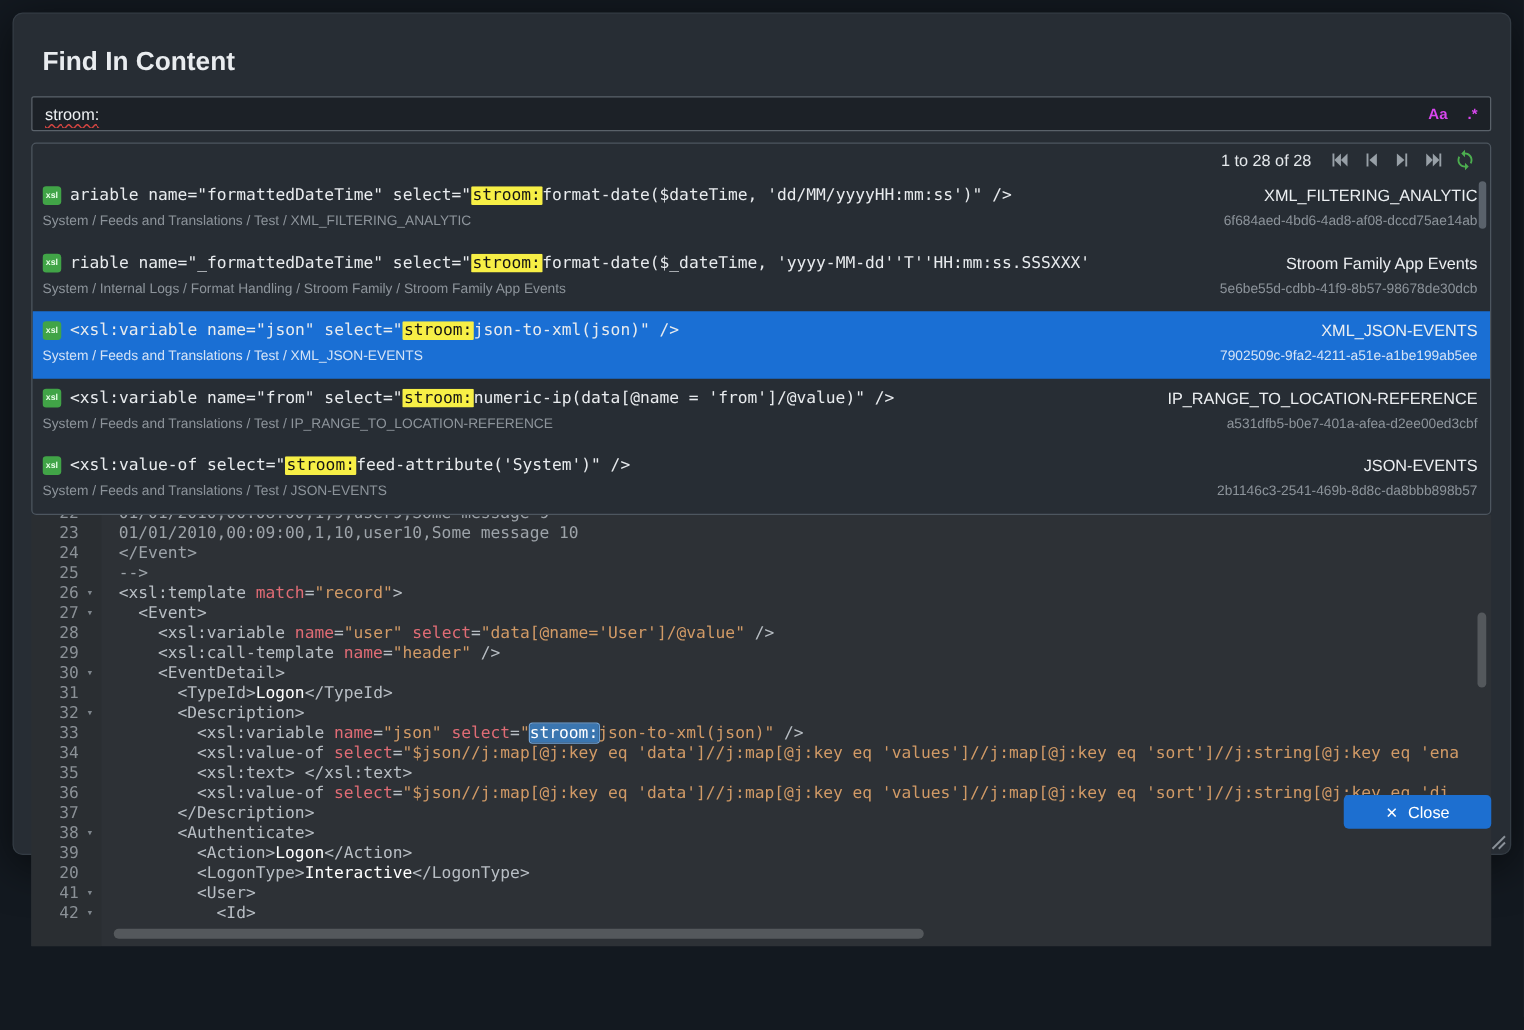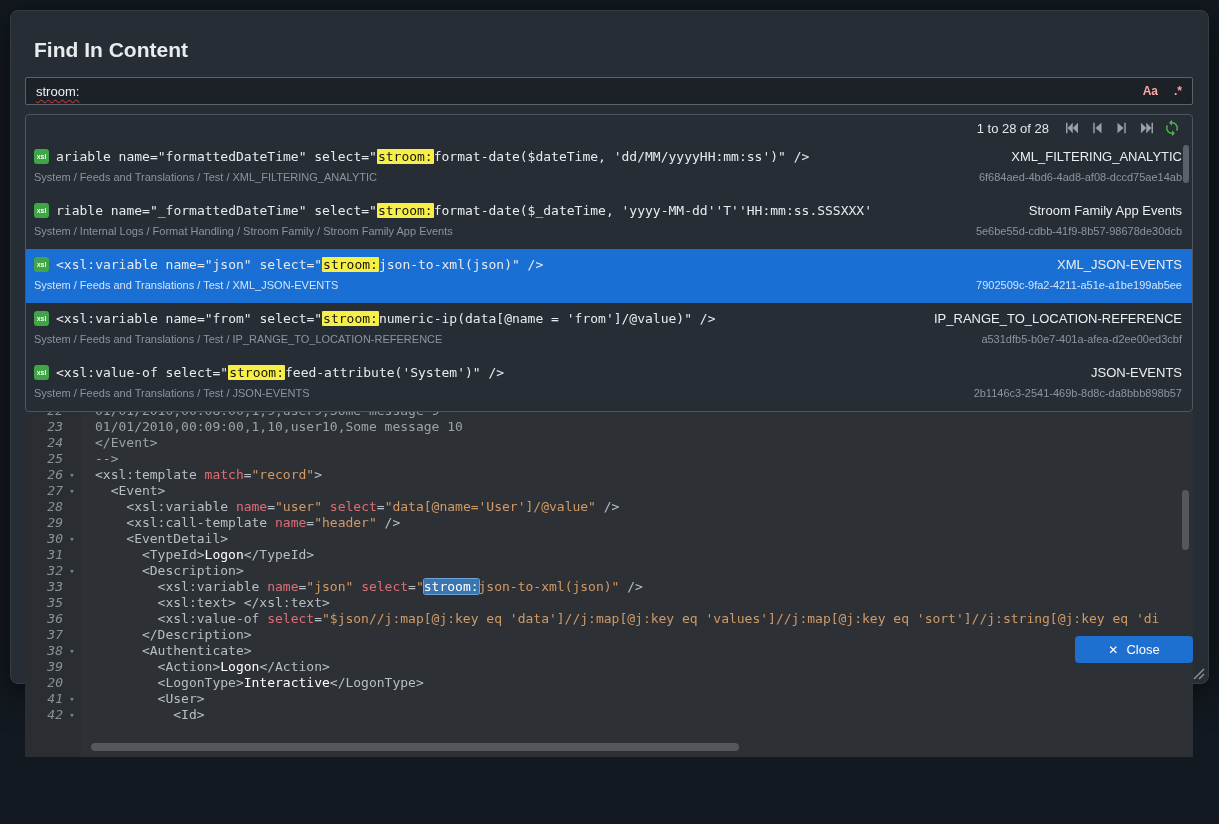--- a/index.html
+++ b/index.html
@@ -24,21 +24,21 @@
     position:absolute; left:14px; right:15px; top:66px; height:28px;
     background:#1c2127; border:1px solid #5a626a; border-radius:2px;
     display:flex; align-items:center; padding:0 10px; cursor:text;
   }
   .search-text {
     font-size:13px; color:#eef1f3;
     text-decoration:underline wavy #d64541;
     text-decoration-thickness:1px; text-underline-offset:3px;
   }
   .search-spacer { flex:1; }
-  .opt { color:#fca5a5; font-size:12px; margin-left:16px; cursor:pointer; font-weight:bold; }
+  .opt { color:#d946ef; font-size:12px; margin-left:16px; cursor:pointer; font-weight:bold; }
   
   .results {
     position:absolute; left:14px; right:15px; top:103px; height:298px;
     border:1px solid #4d565f; border-radius:4px; background:#272d34; overflow:hidden;
   }
   .pg-row { display:flex; align-items:center; justify-content:flex-end; height:26px; padding:0 10px; gap:5px; }
   .pg-label { color:#e3e7ea; font-size:13px; margin-right:8px; }
   .pg-btn { width:20px; height:20px; display:flex; align-items:center; justify-content:center; cursor:pointer; }
   .pg-btn svg { fill:#98a0a7; }
   .pg-btn.refresh svg { fill:#4cae4f; }
@@ -65,21 +65,21 @@
   .editor {
     position:absolute; left:14px; right:15px; top:401px; height:345px;
     background:#2d3136; overflow:hidden;
   }
   .ed-gutter-bg { position:absolute; left:0; top:0; bottom:0; width:56px; background:#2a2e32; }
   .ed-lines { position:relative; margin-top:-9px; }
   .ed-line {
     display:flex; height:16px; line-height:16px; white-space:pre;
     font-family:"DejaVu Sans Mono", monospace; font-size:13px;
   }
-  .ed-ln { flex:none; width:38px; text-align:right; color:#8b9197;font-style:italic; }
+  .ed-ln { flex:none; width:38px; text-align:right; color:#8b9197; }
   .ed-fold { flex:none; width:18px; text-align:center; color:#7d848b; font-size:9px; }
   .ed-code { flex:none; padding-left:14px; }
   .sg-c { color:#9da3a9; }
   .sg-t { color:#b8bec4; }
   .sg-a { color:#e06c75; }
   .sg-v { color:#d19a66; }
   .sg-x { color:#ffffff; }
   .sg-hl { background:#3b76b0; color:#fff; border-radius:2px; box-shadow:0 0 0 1px #6fa3d8; }
   .ed-hscroll { position:absolute; left:66px; bottom:6px; width:648px; height:8px; background:#54585c; border-radius:4px; cursor:pointer; }
   .ed-vscroll { position:absolute; right:4px; top:78px; width:7px; height:60px; background:#54585c; border-radius:4px; cursor:pointer; }
@@ -210,20 +210,21 @@
         <div class="ed-line"><span class="ed-ln">24</span><span class="ed-fold"></span><span class="ed-code"><span class="sg-c">&lt;/Event&gt;</span></span></div>
         <div class="ed-line"><span class="ed-ln">25</span><span class="ed-fold"></span><span class="ed-code"><span class="sg-c">--&gt;</span></span></div>
         <div class="ed-line"><span class="ed-ln">26</span><span class="ed-fold">▾</span><span class="ed-code"><span class="sg-t">&lt;xsl:template </span><span class="sg-a">match</span><span class="sg-t">=</span><span class="sg-v">"record"</span><span class="sg-t">&gt;</span></span></div>
         <div class="ed-line"><span class="ed-ln">27</span><span class="ed-fold">▾</span><span class="ed-code"><span class="sg-t">  &lt;Event&gt;</span></span></div>
         <div class="ed-line"><span class="ed-ln">28</span><span class="ed-fold"></span><span class="ed-code"><span class="sg-t">    &lt;xsl:variable </span><span class="sg-a">name</span><span class="sg-t">=</span><span class="sg-v">"user"</span><span class="sg-t"> </span><span class="sg-a">select</span><span class="sg-t">=</span><span class="sg-v">"data[@name='User']/@value"</span><span class="sg-t"> /&gt;</span></span></div>
         <div class="ed-line"><span class="ed-ln">29</span><span class="ed-fold"></span><span class="ed-code"><span class="sg-t">    &lt;xsl:call-template </span><span class="sg-a">name</span><span class="sg-t">=</span><span class="sg-v">"header"</span><span class="sg-t"> /&gt;</span></span></div>
         <div class="ed-line"><span class="ed-ln">30</span><span class="ed-fold">▾</span><span class="ed-code"><span class="sg-t">    &lt;EventDetail&gt;</span></span></div>
         <div class="ed-line"><span class="ed-ln">31</span><span class="ed-fold"></span><span class="ed-code"><span class="sg-t">      &lt;TypeId&gt;</span><span class="sg-x">Logon</span><span class="sg-t">&lt;/TypeId&gt;</span></span></div>
         <div class="ed-line"><span class="ed-ln">32</span><span class="ed-fold">▾</span><span class="ed-code"><span class="sg-t">      &lt;Description&gt;</span></span></div>
         <div class="ed-line"><span class="ed-ln">33</span><span class="ed-fold"></span><span class="ed-code"><span class="sg-t">        &lt;xsl:variable </span><span class="sg-a">name</span><span class="sg-t">=</span><span class="sg-v">"json"</span><span class="sg-t"> </span><span class="sg-a">select</span><span class="sg-t">=</span><span class="sg-v">"</span><span class="sg-hl">stroom:</span><span class="sg-v">json-to-xml(json)"</span><span class="sg-t"> /&gt;</span></span></div>
+        <div class="ed-line"><span class="ed-ln">34</span><span class="ed-fold"></span><span class="ed-code"><span class="sg-t">        &lt;xsl:value-of </span><span class="sg-a">select</span><span class="sg-t">=</span><span class="sg-v">"$json//j:map[@j:key eq 'data']//j:map[@j:key eq 'values']//j:map[@j:key eq 'sort']//j:string[@j:key eq 'ena</span></span></div>
         <div class="ed-line"><span class="ed-ln">35</span><span class="ed-fold"></span><span class="ed-code"><span class="sg-t">        &lt;xsl:text&gt;</span><span class="sg-x"> </span><span class="sg-t">&lt;/xsl:text&gt;</span></span></div>
         <div class="ed-line"><span class="ed-ln">36</span><span class="ed-fold"></span><span class="ed-code"><span class="sg-t">        &lt;xsl:value-of </span><span class="sg-a">select</span><span class="sg-t">=</span><span class="sg-v">"$json//j:map[@j:key eq 'data']//j:map[@j:key eq 'values']//j:map[@j:key eq 'sort']//j:string[@j:key eq 'di</span></span></div>
         <div class="ed-line"><span class="ed-ln">37</span><span class="ed-fold"></span><span class="ed-code"><span class="sg-t">      &lt;/Description&gt;</span></span></div>
         <div class="ed-line"><span class="ed-ln">38</span><span class="ed-fold">▾</span><span class="ed-code"><span class="sg-t">      &lt;Authenticate&gt;</span></span></div>
         <div class="ed-line"><span class="ed-ln">39</span><span class="ed-fold"></span><span class="ed-code"><span class="sg-t">        &lt;Action&gt;</span><span class="sg-x">Logon</span><span class="sg-t">&lt;/Action&gt;</span></span></div>
         <div class="ed-line"><span class="ed-ln">20</span><span class="ed-fold"></span><span class="ed-code"><span class="sg-t">        &lt;LogonType&gt;</span><span class="sg-x">Interactive</span><span class="sg-t">&lt;/LogonType&gt;</span></span></div>
         <div class="ed-line"><span class="ed-ln">41</span><span class="ed-fold">▾</span><span class="ed-code"><span class="sg-t">        &lt;User&gt;</span></span></div>
         <div class="ed-line"><span class="ed-ln">42</span><span class="ed-fold">▾</span><span class="ed-code"><span class="sg-t">          &lt;Id&gt;</span></span></div>
       </div>
     <div class="ed-hscroll"></div>

